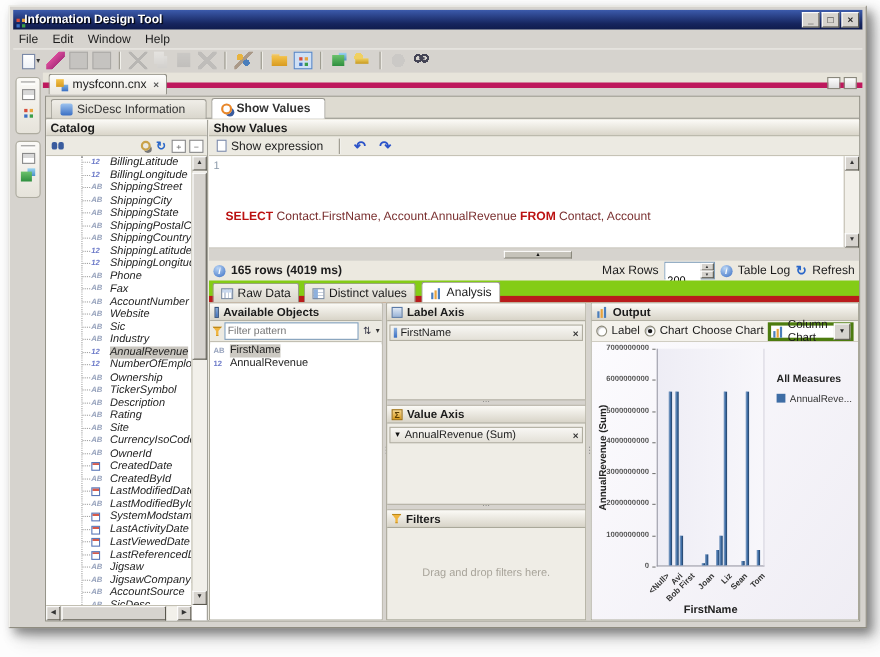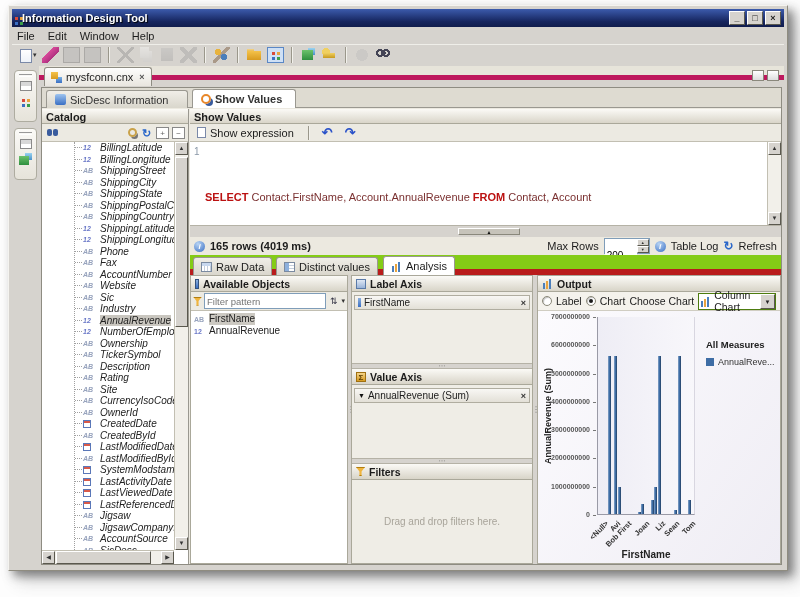--- a/index.html
+++ b/index.html
@@ -186,21 +186,21 @@
   .axis-ic { width:10px; height:10px; background:linear-gradient(#dfe8f4,#9ab4d8); border:1px solid #5a7aa8; }
   .dropzone-text { position:absolute; left:0; right:0; text-align:center; color:#a8a49a; font-size:10px; }
 
   
   .outp { position:absolute; left:347px; right:0; top:0; bottom:0; border:1px solid #aaa89a; background:#fdfdfe; }
   .outctl { position:absolute; left:0; right:0; top:16px; height:19px; background:#f4f2ec; border-bottom:1px solid #d0cdc2;
             display:flex; align-items:center; gap:4px; padding:0 4px; font-size:10.5px; }
   .radio { width:10px; height:10px; border-radius:50%; background:#fff; border:1px solid #8a8878;
            box-shadow:inset 1px 1px 1px rgba(0,0,0,.25); }
   .radio.checked::after { content:""; display:block; width:4px; height:4px; border-radius:50%; background:#1a1a1a; margin:2px; }
-  .choosesel { display:flex; align-items:center; border:1px solid #4d7c0f; background:#fff; height:17px; flex:1; padding-left:1px; gap:3px; }
+  .choosesel { display:flex; align-items:center; border:3px solid #4d7c0f; background:#fff; height:17px; flex:1; padding-left:1px; gap:3px; }
   .choosesel .txt { font-size:10.5px; flex:1; }
   .selarrow { width:15px; height:15px; background:#d6d3ce; border:1px solid; border-color:#fff #5a584e #5a584e #fff;
               font-size:6px; text-align:center; line-height:14px; color:#222; }
   .chartarea { position:absolute; left:0; right:0; top:35px; bottom:0;
                background:linear-gradient(125deg,#fcfbfe,#efedf4); }
   .plot { position:absolute; left:59px; top:6px; width:98px; height:198px;
           background:linear-gradient(to right,#eeedf5,#f8f7fb);
           border-left:1px solid #9a9aa6; border-bottom:1px solid #9a9aa6; border-right:1px solid #d8d6e0; }
   .bar { position:absolute; bottom:0; width:3px; background:#3e6da5; box-shadow:inset -1px 0 0 rgba(0,0,0,.28), inset 1px 0 0 rgba(255,255,255,.25); }
   .ytick { position:absolute; left:0; width:52px; text-align:right; font-size:7px; font-weight:bold; color:#555; }

